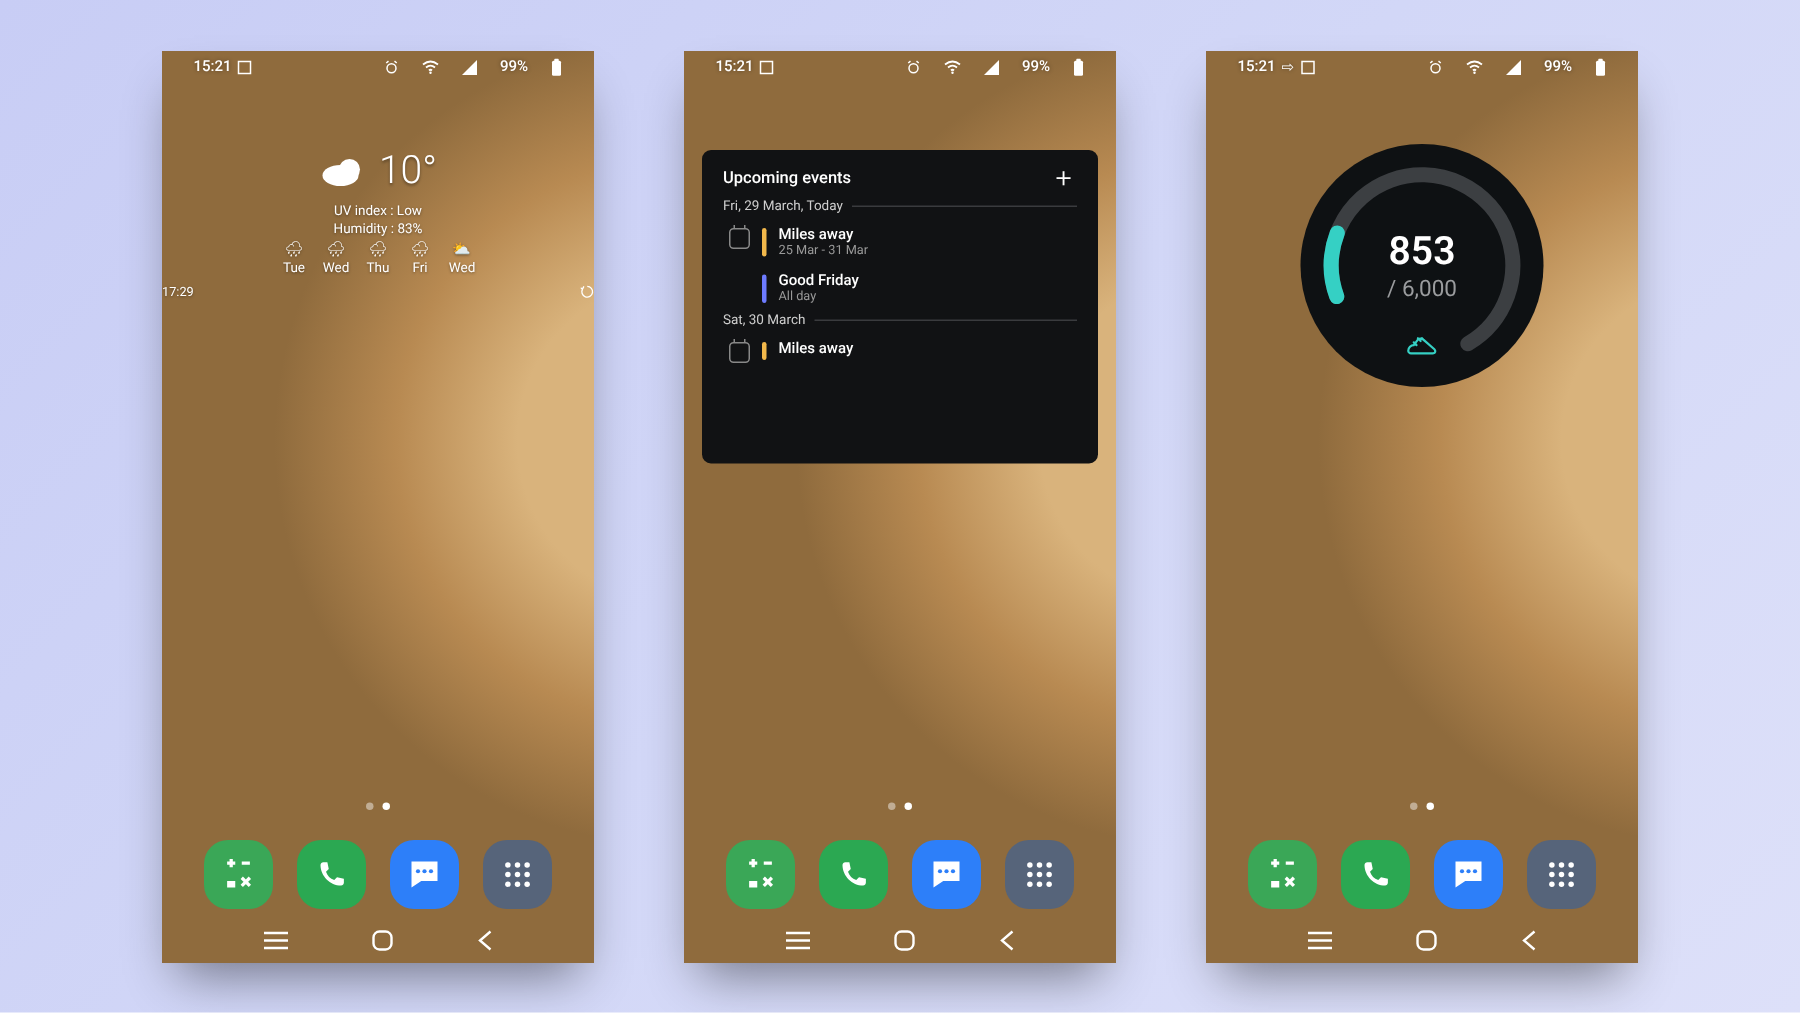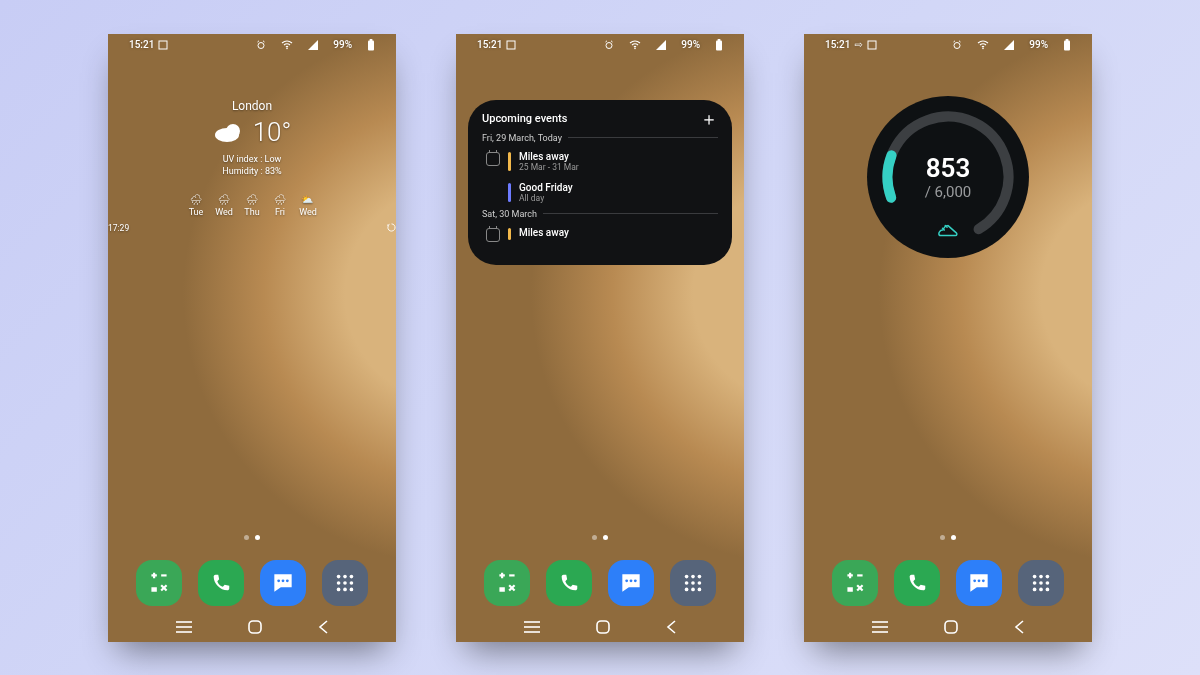--- a/index.html
+++ b/index.html
@@ -94,40 +94,40 @@
     left: 0; right: 0;
     text-align: center;
     font-size: 11px;
     text-shadow: 0 1px 2px rgba(0,0,0,.4);
   }
   .weather .city { font-size: 12px; margin-bottom: 4px; }
   .weather .mainrow {
     display: flex; justify-content: center; align-items: center; gap: 8px;
     font-size: 26px; font-weight: 300; margin-bottom: 6px;
   }
-  .weather .details { font-size: 9px; line-height: 1.4; margin-bottom: 16px; }
+  .weather .details { font-size: 9px; line-height: 1.4; margin-bottom: 0; }
   .forecast {
     display: flex; justify-content: center; gap: 4px;
   }
   .fday {
     display: flex; flex-direction: column; align-items: center; gap: 2px;
     font-size: 9px; width: 24px;
   }
   .fday .sm-ic { font-size: 10px; }
   .updated { font-size: 8.5px; margin-top: 6px; display: flex; justify-content: space-between; gap: 4px; align-items: center;}
   
   .cal {
     position: absolute;
     top: 66px; left: 12px; right: 12px;
     background: #111214;
     color: #fff;
-    border-radius: 28px;
+    border-radius: 6px;
     padding: 12px 14px 6px;
     font-size: 10px;
-    height: 165px;
+    height: 209px;
     overflow: hidden;
   }
   .cal-head { display: flex; justify-content: space-between; align-items: center; margin-bottom: 8px;}
   .cal-head .title { font-size: 11px; font-weight: 500;}
   .plus { font-size: 18px; font-weight: 300; line-height: .5; }
   .cal-date {
     font-size: 9px; color: #cfcfcf;
     display: flex; align-items: center; gap: 6px;
     margin-bottom: 4px;
   }
@@ -197,21 +197,20 @@
         </svg>
       <span>99%</span>
       <svg width="8" height="12" viewBox="0 0 8 12">
           <rect x="1" y="1.5" width="6" height="10" rx="1" fill="#fff"></rect>
           <rect x="2.5" y="0" width="3" height="2" rx=".8" fill="#fff"></rect>
         </svg>
     </div>
   </div>
 
   <div class="weather">
-    <div class="city">London</div>
     <div class="mainrow">
       <svg width="32" height="22" viewBox="0 0 32 22">
           <ellipse cx="14" cy="14" rx="12" ry="7" fill="#fff"></ellipse>
           <circle cx="20" cy="10" r="7" fill="#fff"></circle>
         </svg>
       <span>10°</span>
     </div>
     <div class="details">
       <div>UV index : Low</div>
       <div>Humidity : 83%</div>

